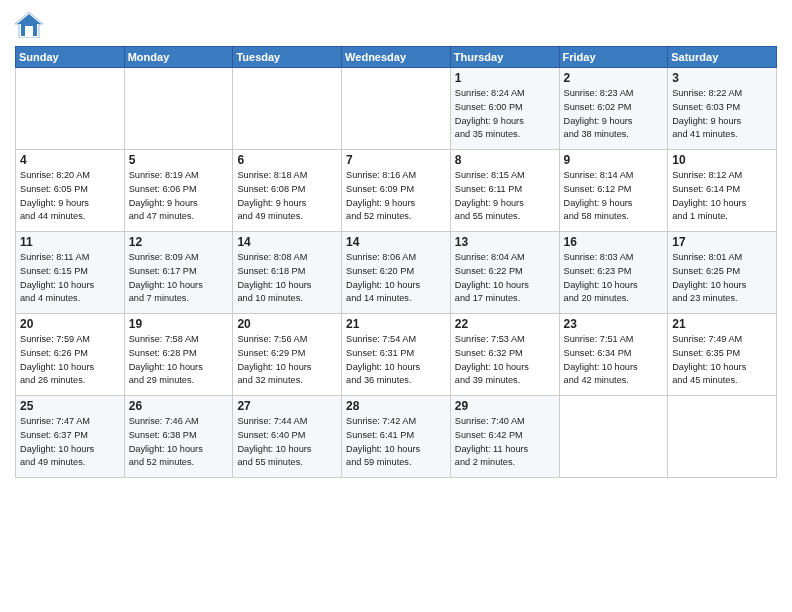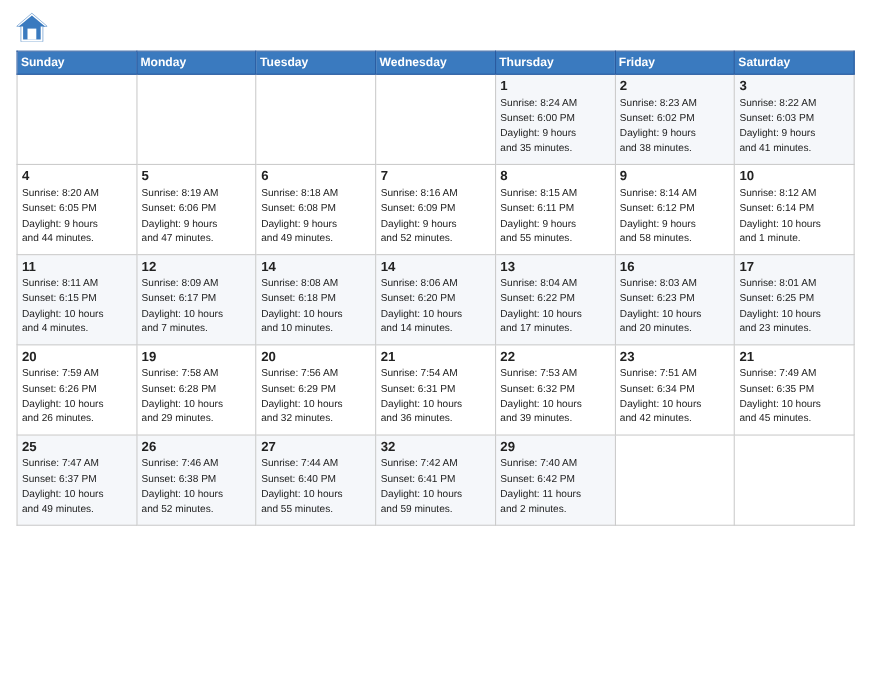--- a/index.html
+++ b/index.html
@@ -244,21 +244,21 @@
           </td>
           <td>
             <span class="day-num">26</span>
             <div class="day-info">Sunrise: 7:46 AM<br>Sunset: 6:38 PM<br>Daylight: 10 hours<br>and 52 minutes.</div>
           </td>
           <td>
             <span class="day-num">27</span>
             <div class="day-info">Sunrise: 7:44 AM<br>Sunset: 6:40 PM<br>Daylight: 10 hours<br>and 55 minutes.</div>
           </td>
           <td>
-            <span class="day-num">32</span>
+            <span class="day-num">28</span>
             <div class="day-info">Sunrise: 7:42 AM<br>Sunset: 6:41 PM<br>Daylight: 10 hours<br>and 59 minutes.</div>
           </td>
           <td>
             <span class="day-num">29</span>
             <div class="day-info">Sunrise: 7:40 AM<br>Sunset: 6:42 PM<br>Daylight: 11 hours<br>and 2 minutes.</div>
           </td>
           <td class="empty-cell"></td>
           <td class="empty-cell"></td>
         </tr>
       </tbody>

